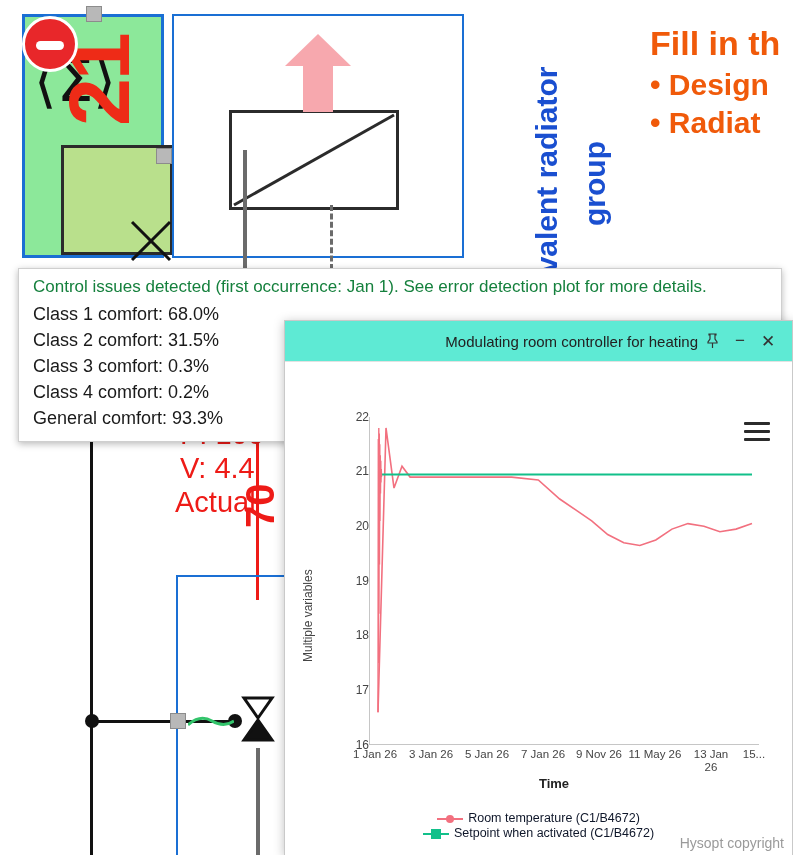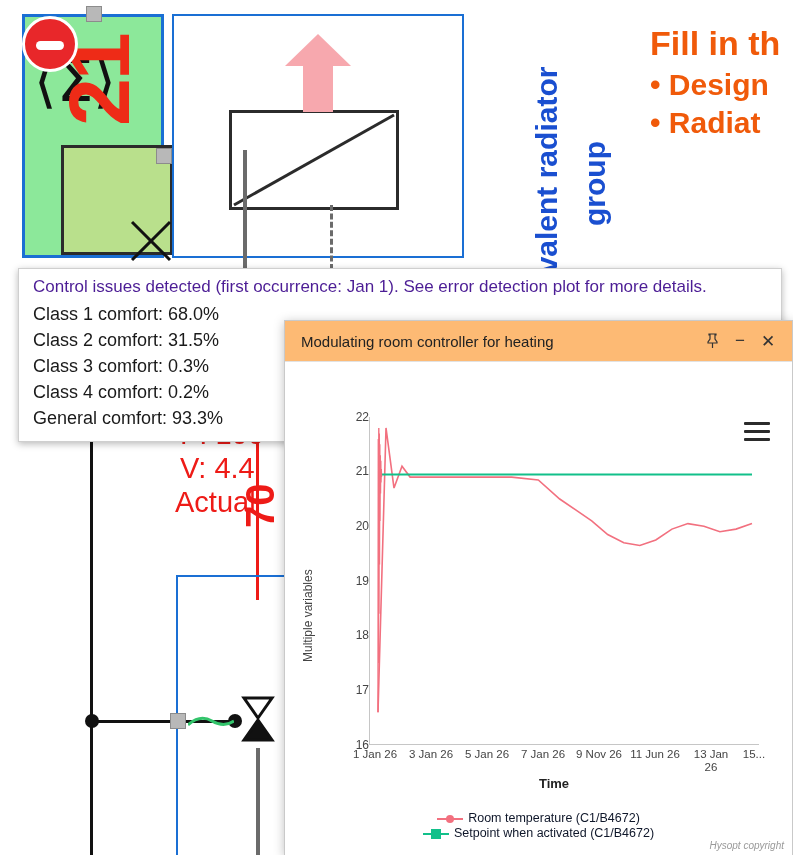--- a/index.html
+++ b/index.html
@@ -239,21 +239,21 @@
     position: absolute;
     left: 18px; top: 268px;
     width: 764px;
     background: #ffffff;
     border: 1px solid #cfcfcf;
     box-shadow: 0 2px 7px rgba(0,0,0,0.28);
     padding: 8px 10px 10px 14px;
     box-sizing: border-box;
   }
   #tooltip .alert-line {
-    color: #4c1d95;
+    color: #15803d;
     font-size: 17px;
     margin-bottom: 4px;
     font-family: "Liberation Sans", sans-serif;
   }
   #tooltip .comfort-line {
     color: #1a1a1a;
     font-size: 18px;
     line-height: 1.45;
     font-family: "Liberation Sans", sans-serif;
   }
@@ -263,26 +263,27 @@
     position: absolute;
     left: 284px; top: 320px;
     width: 509px; height: 535px;
     background: #ffffff;
     border: 1px solid #c9c9c9;
     box-shadow: 0 2px 10px rgba(0,0,0,0.25);
     box-sizing: border-box;
   }
   #chart-titlebar {
     height: 41px;
-    background: #fdba74;
+    background: #5eead4;
     border-bottom: 1px solid #e2e2e2;
     display: flex;
     align-items: center;
     padding: 0 10px 0 16px;
     box-sizing: border-box;
+    text-align: right;
   }
   #chart-title {
     font-size: 15px;
     color: #222;
     flex: 1;
     font-family: "Liberation Sans", sans-serif;
   }
   .win-btn {
     width: 28px; height: 28px;
     display: flex;
@@ -400,24 +401,23 @@
   .legend-swatch b {
     position: absolute;
     left: 9px; top: 1px;
     width: 8px; height: 8px;
     border-radius: 50%;
     display: block;
   }
   #copyright {
     position: absolute;
     right: 8px; bottom: 4px;
-    font-size: 10px;
+    font-size: 14px;
     color: #9a9a9a;
     font-family: "Liberation Sans", sans-serif;
-    font-style: italic;
   }
 </style>
 </head>
 <body>
 
 <div id="canvas">
 
   <div class="green-block">
     <div class="green-inner"></div>
   </div>
@@ -533,21 +533,21 @@
           <path d="M8.0 295.2 L8.3 21.9 L8.5 246.0 L8.8 10.9 L9.0 196.8 L9.3 16.4 L9.5 147.6 L9.8 27.3 L10.0 103.9 L10.3 38.3 L10.5 76.5 L10.8 43.7 L11.0 65.6 L11.3 51.9 L11.5 60.1 " fill="none" stroke="#f2707f" stroke-width="1.4"></path>
         </svg>
     </div>
 
     <div id="xtick-wrap">
       <div class="xtick" style="left:6px; top:0;">1 Jan 26</div>
       <div class="xtick" style="left:62px; top:0;">3 Jan 26</div>
       <div class="xtick" style="left:118px; top:0;">5 Jan 26</div>
       <div class="xtick" style="left:174px; top:0;">7 Jan 26</div>
       <div class="xtick" style="left:230px; top:0;">9 Nov 26</div>
-      <div class="xtick" style="left:286px; top:0;"><span>11 Jun 26</span></div>
+      <div class="xtick" style="left:286px; top:0;"><span>11 May 26</span></div>
       <div class="xtick" style="left:342px; top:0;"><span>13 Jan 26</span></div>
       <div class="xtick" style="left:385px; top:0;">15...</div>
     </div>
 
     <div class="axis-xlabel">Time</div>
 
     <div id="legend">
       <div class="legend-item">
         <span class="legend-swatch">
           <i style="background:#f2707f"></i><b style="background:#f2707f"></b>

